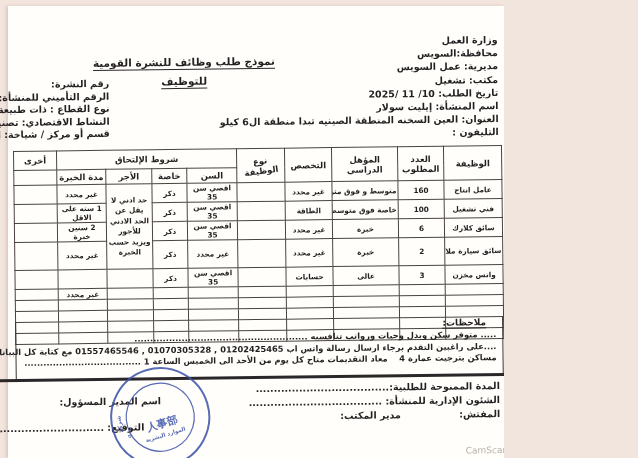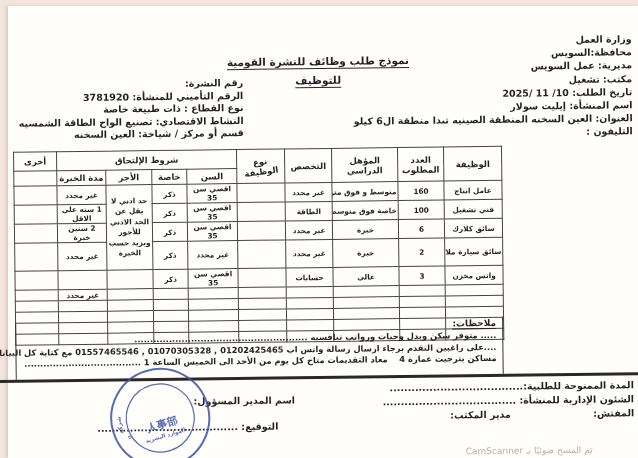--- a/index.html
+++ b/index.html
@@ -2,21 +2,21 @@
 <html lang="ar"><head>
 <meta charset="utf-8">
 <style>
   html,body{margin:0;padding:0;}
   body{
     width:638px;height:458px;overflow:hidden;
     background:#f2e5dd;
     font-family:"DejaVu Sans",sans-serif;
     color:#241f21;
   }
-  .page{position:relative;width:638px;height:458px;overflow:hidden;}
+  .page{position:relative;width:504px;height:458px;overflow:hidden;}
   .paper{
     position:absolute;left:8px;top:6px;right:0;bottom:0;
     background:#fffefb;
     box-shadow:-2px 0 3px rgba(160,120,110,0.25);
   }
   .content{
     position:absolute;inset:0;
     transform:rotate(-0.7deg);
     transform-origin:50% 50%;
     direction:rtl;
@@ -61,34 +61,34 @@
   th .tilt{display:inline-block;transform:rotate(-7deg);}
   
   .notes-box{
     position:absolute;top:313px;left:6px;width:488px;height:57px;
     border-left:1.5px solid #3a3432;border-right:1.5px solid #3a3432;
     font-size:8.3px;font-weight:bold;text-align:right;
     padding-top:1px;box-sizing:border-box;
   }
   .notes-box .nh{
     display:inline-block;font-size:9px;
-    border-bottom:1px solid #2c2628;margin:0 6px 1px 0;
+    border-bottom:1px solid #2c2628;margin:0 16px 1px 0;
   }
   .notes-box div{padding:0 6px;line-height:11.5px;white-space:nowrap;}
   .thick-line{
     position:absolute;top:370px;left:-10px;width:660px;height:3px;
     background:#2b2627;
   }
   
   .ftr-right{
     position:absolute;top:376px;right:6px;width:300px;
     text-align:right;font-size:9.5px;font-weight:bold;line-height:14px;
   }
   .ftr-right .insp-line span{display:inline-block;}
-  .ftr-right .office-mgr{margin-right:79px;}
+  .ftr-right .office-mgr{margin-right:55px;}
   .mgr-name{
     position:absolute;top:388px;right:345px;
     font-size:9.5px;font-weight:bold;white-space:nowrap;
   }
   .signature{
     position:absolute;top:414px;right:362px;
     font-size:9.5px;font-weight:bold;white-space:nowrap;
   }
   
   .stamp{

